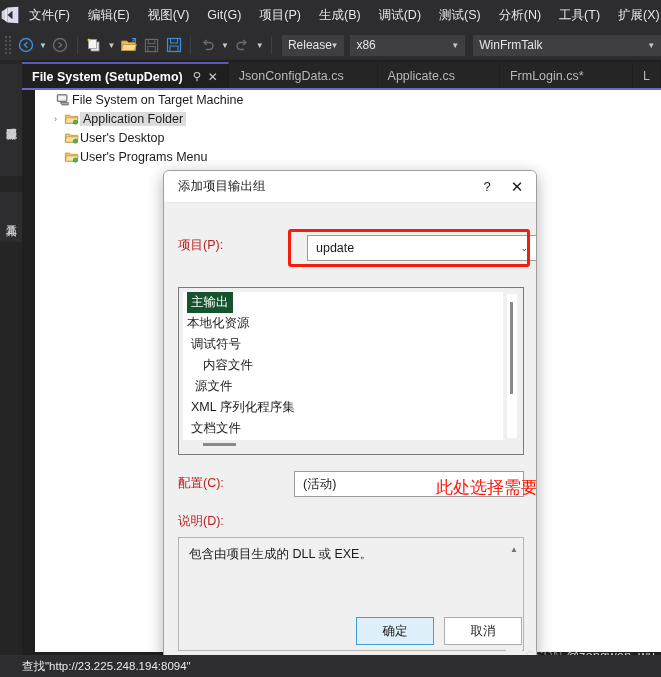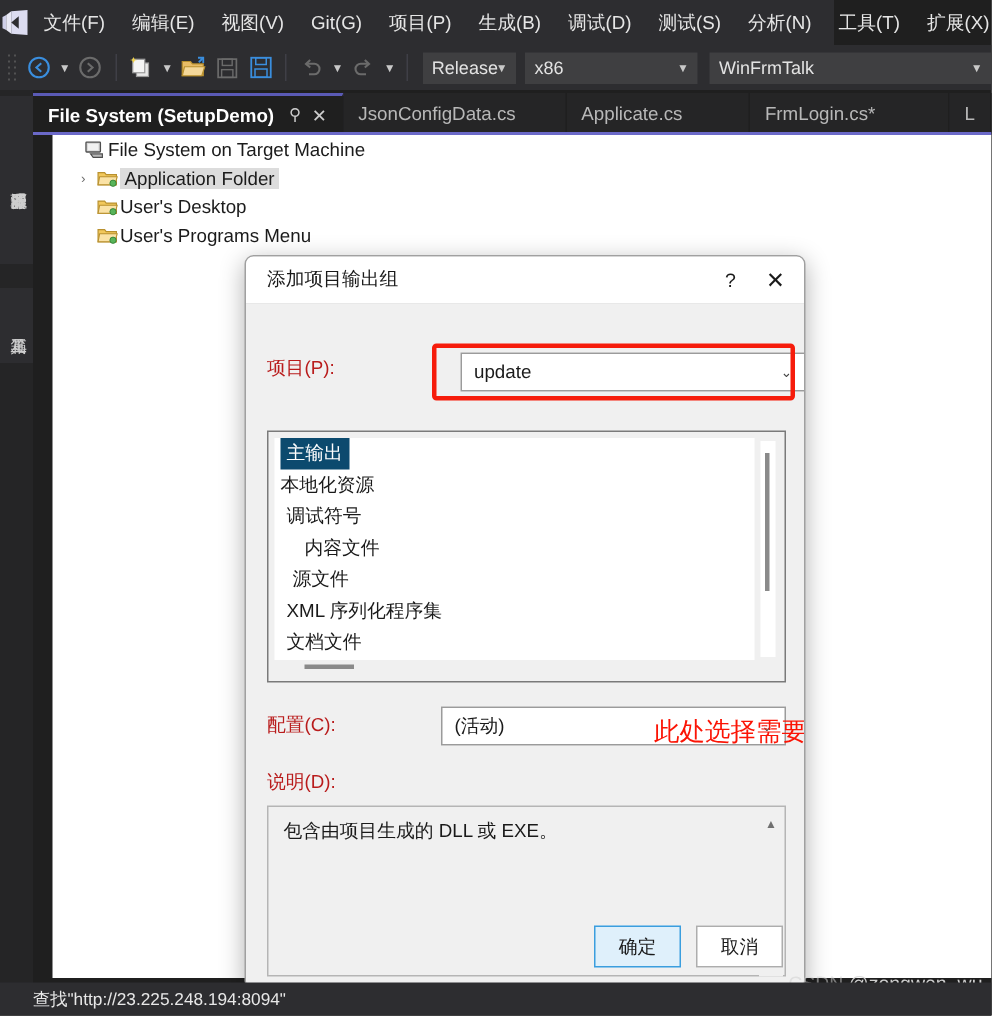--- a/index.html
+++ b/index.html
@@ -6,21 +6,21 @@
   html, body {
     width: 661px; height: 677px;
     overflow: hidden;
     font-family: "Liberation Sans", "DejaVu Sans", sans-serif;
     background: #1e1e1e;
   }
   #app { position: relative; width: 661px; height: 677px; background: #1f1f1f; }
 
   
   .menubar {
-    position: absolute; left: 0; top: 0; width: 556px; height: 30px;
+    position: absolute; left: 0; top: 0; width: 661px; height: 30px;
     background: #2d2d30; display: flex; align-items: center;
   }
   .vs-logo {
     width: 34px; height: 30px; display: flex; align-items: center; justify-content: center;
   }
   .menubar .mi {
     color: #e6e6e6; font-size: 12.5px; padding: 0 9px; line-height: 30px;
     white-space: nowrap; cursor: default;
   }
 
@@ -108,42 +108,42 @@
   #project-combo { position: absolute; left: 143px; top: 32px; width: 230px; }
   .redbox { position: absolute; left: 124px; top: 26px; width: 242px; height: 38px;
     border: 3px solid #f61c0b; border-radius: 3px; pointer-events: none; }
 
   .listbox { position: absolute; left: 14px; top: 84px; width: 346px; height: 168px;
     background: #f0f0f0; border: 1px solid #7a7a7a; padding: 2px; }
   .listinner { position: absolute; left: 4px; top: 4px; width: 320px; height: 148px;
     background: #ffffff; overflow: hidden; }
   .litem { height: 21px; display: flex; align-items: center; padding-left: 4px;
     font-size: 12.5px; color: #1a1a1a; }
-  .litem.sel { background: #0c4a6e; color: #ffffff; display: inline-flex; padding: 0 4px; margin-left: 4px; }
+  .litem.sel { background: #14532d; color: #ffffff; display: inline-flex; padding: 0 4px; margin-left: 4px; }
   .litem-wrap { height: 21px; display: flex; align-items: center; }
   .vscroll { position: absolute; right: 6px; top: 6px; width: 10px; height: 144px; background: #ffffff; }
   .vscroll .thumb { position: absolute; left: 3px; top: 8px; width: 3px; height: 92px; background: #8a8a8a; }
   .hscroll { position: absolute; left: 10px; bottom: 5px; width: 316px; height: 8px; }
   .hscroll .thumb { position: absolute; left: 14px; top: 2px; width: 33px; height: 3px; background: #8a8a8a; }
 
   #config-row { position: absolute; left: 14px; top: 272px; width: 346px; }
   #config-combo { position: absolute; left: 130px; top: 268px; width: 230px; }
 
   #desc-label { position: absolute; left: 14px; top: 310px; }
   .descbox { position: absolute; left: 14px; top: 334px; width: 346px; height: 114px;
     background: #f0f0f0; border: 1px solid #b5b5b5; }
   .descbox .txt { padding: 8px 10px; font-size: 12.5px; color: #1a1a1a; }
   .dvscroll { position: absolute; right: 1px; top: 1px; width: 16px; height: 112px; background: #f0f0f0; }
   .dvscroll .up, .dvscroll .dn { position: absolute; left: 0; width: 16px; height: 16px;
     display: flex; align-items: center; justify-content: center; color: #707070; font-size: 8px; }
   .dvscroll .up { top: 2px; } .dvscroll .dn { bottom: 2px; }
 
   .dlg-footer { position: absolute; left: 0; bottom: 0; width: 100%; height: 56px;
     display: flex; align-items: center; justify-content: flex-end; padding-right: 14px; gap: 10px; }
-  .wbtn { width: 58px; height: 28px; font-size: 12.5px; color: #1a1a1a;
+  .wbtn { width: 78px; height: 28px; font-size: 12.5px; color: #1a1a1a;
     background: #ffffff; border: 1px solid #adadad; display: flex; align-items: center; justify-content: center; }
   .wbtn.default { background: #dff0fb; border: 1px solid #3b9ede; }
 
   
   .anno-text { position: absolute; left: 272px; top: 273px; font-size: 17px; color: #fb1405;
     font-weight: 500; white-space: nowrap; letter-spacing: 0px; }
   .anno-arrow { position: absolute; left: 371px; top: 248px; width: 20px; height: 44px; }
 
   .watermark { position: absolute; right: 6px; top: 648px; font-size: 13px;
     color: #d8d8d8; opacity: .95; white-space: nowrap; }

